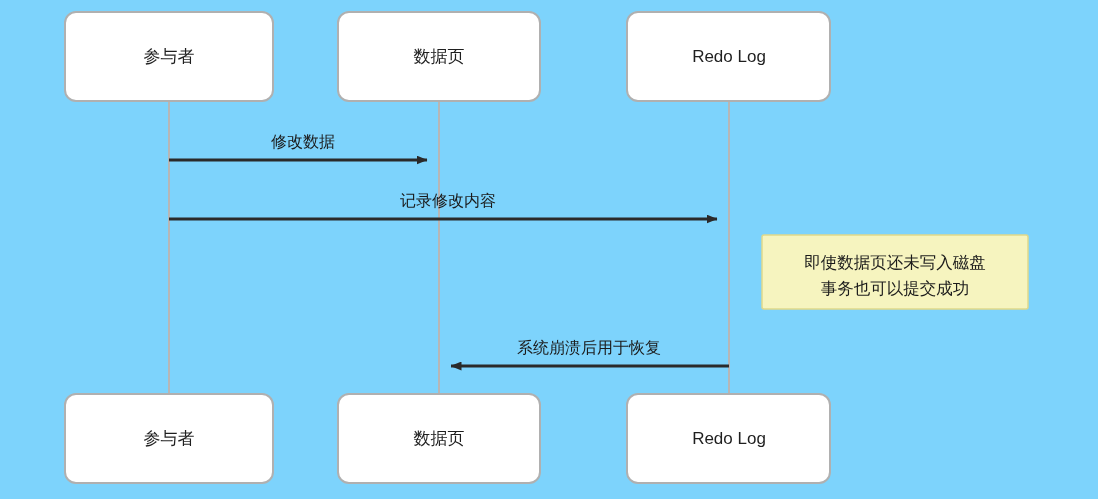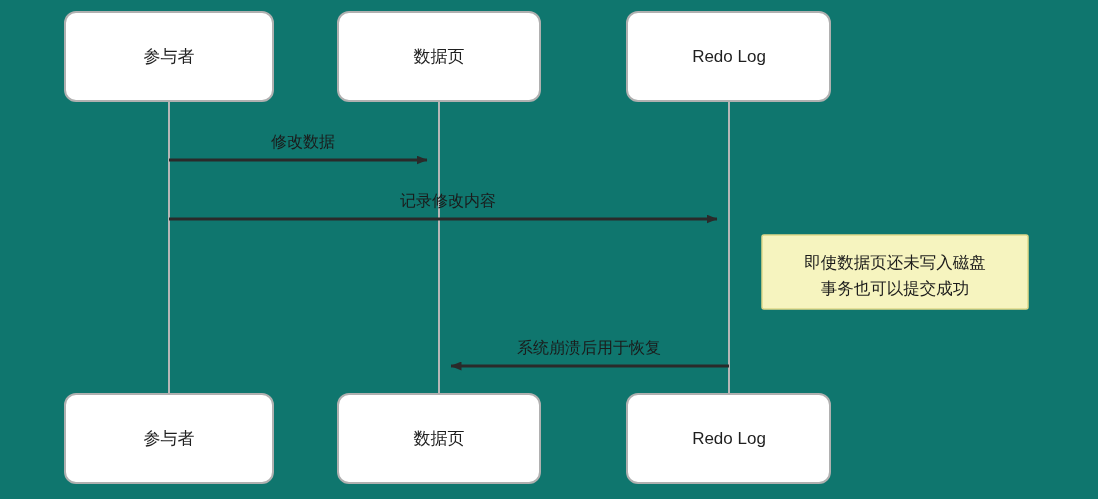--- a/index.html
+++ b/index.html
@@ -7,21 +7,21 @@
     padding: 0;
     background: #ffffff;
   }
   body {
     font-family: "Liberation Sans", "DejaVu Sans", sans-serif;
   }
   #diagram-root {
     position: relative;
     width: 1098px;
     height: 499px;
-    background: #0f766e;
+    background: #7dd3fc;
     overflow: hidden;
   }
   #diagram-svg {
     position: absolute;
     left: 0;
     top: 0;
     width: 1098px;
     height: 499px;
     display: block;
   }

